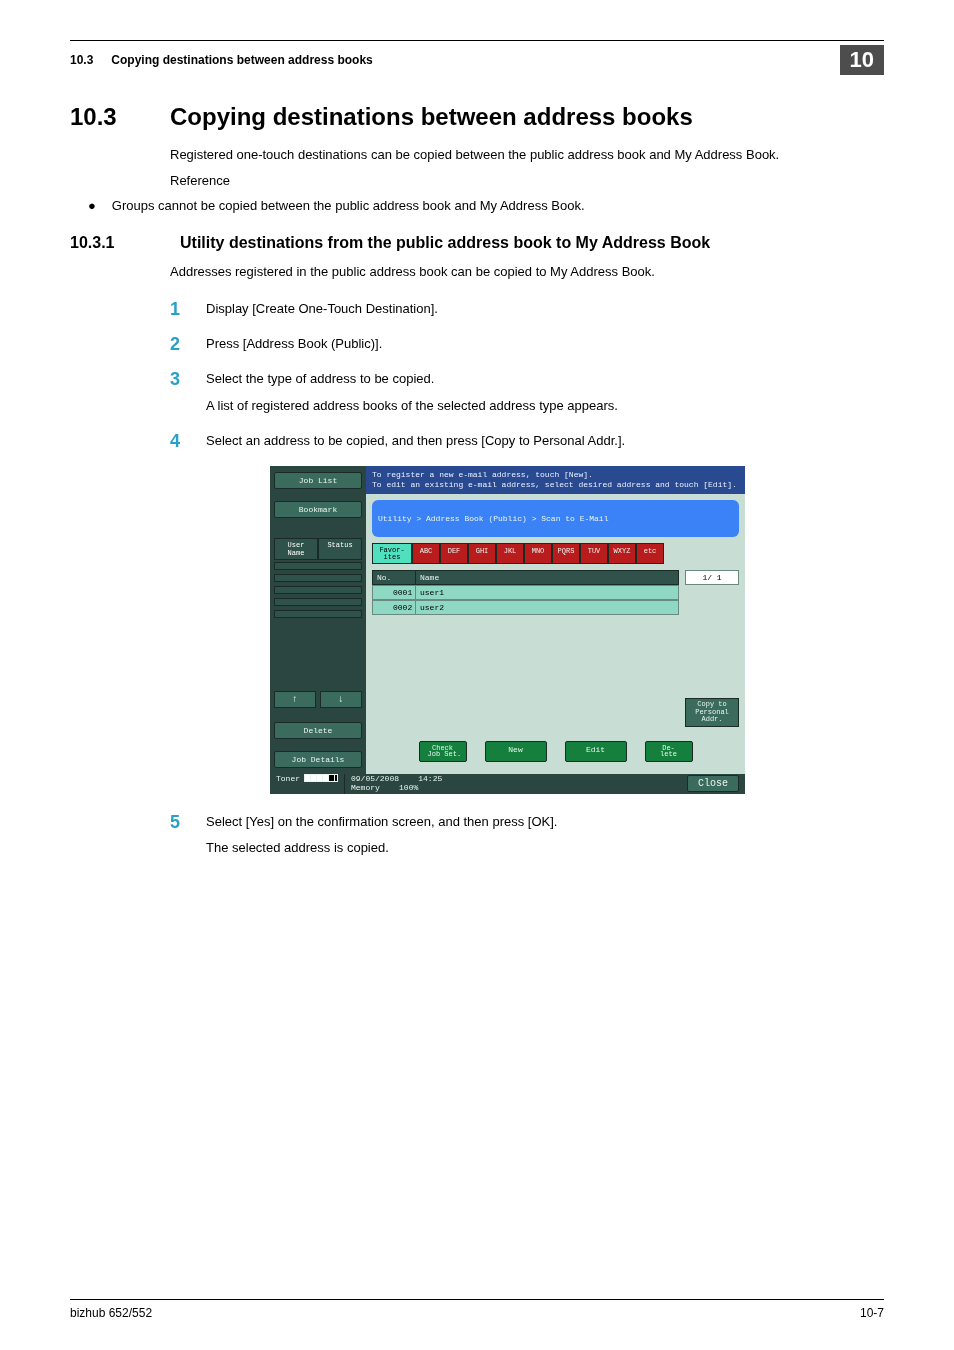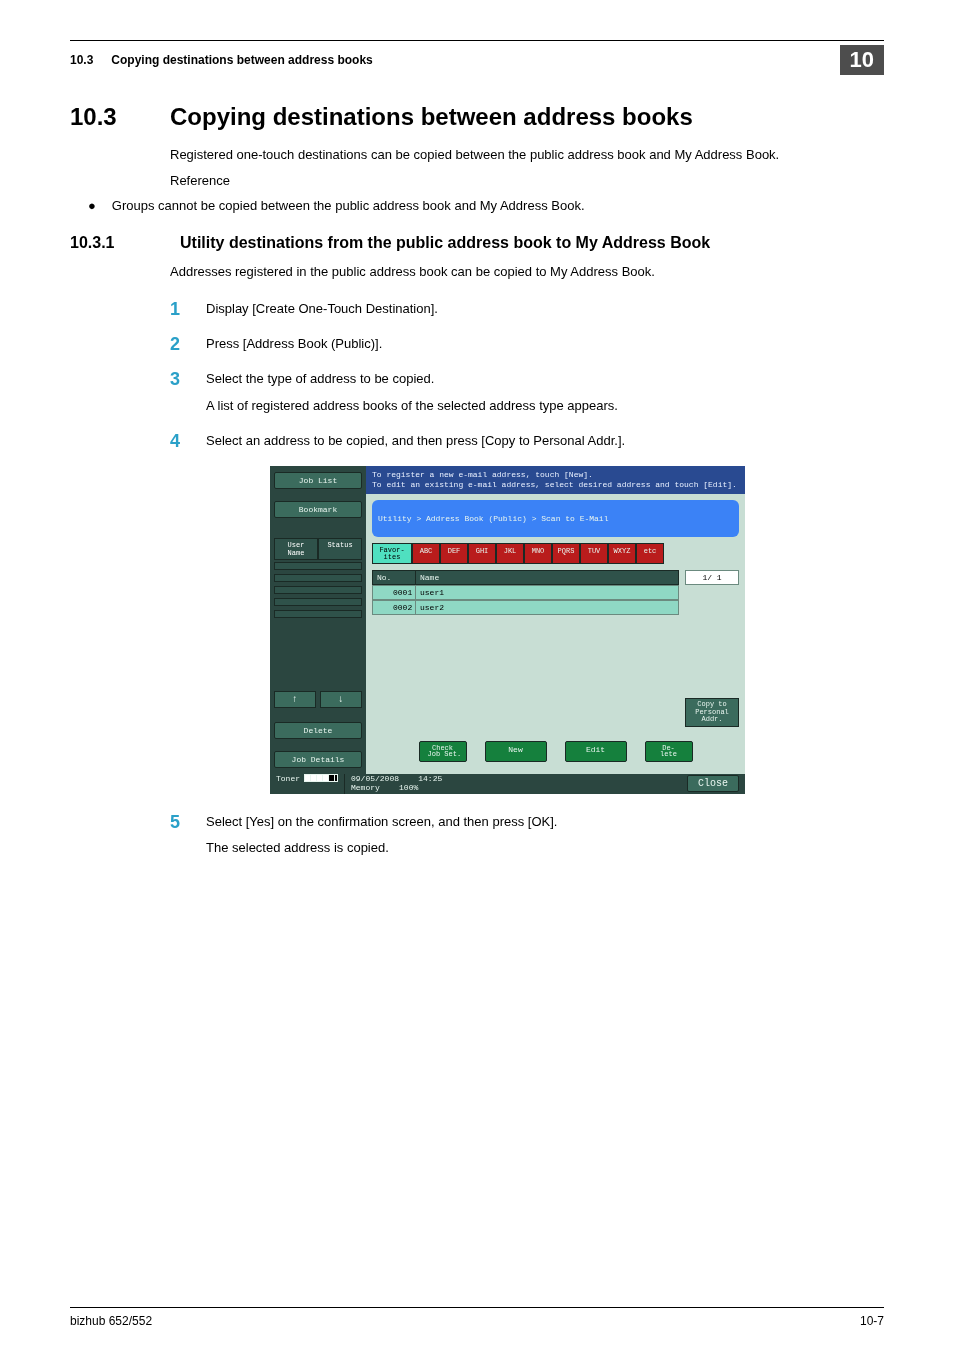--- a/index.html
+++ b/index.html
@@ -64,21 +64,21 @@
   .ss-action.small { font-size: 7px; width: 48px; line-height: 0.9; }
 
   .ss-footer { display: flex; align-items: center; background: #2b4640; color: #e8f5ef; height: 20px; font-size: 8px; }
   .ss-toner { display: flex; align-items: flex-start; gap: 4px; padding: 0 6px; border-right: 1px solid #1a2a25; height: 100%; }
   .toner-bar { width: 34px; height: 8px; border: 1px solid #e8f5ef; background: #000; display: flex; }
   .toner-seg { width: 6px; height: 100%; border-right: 1px solid #e8f5ef; background: #fff; }
   .toner-seg.empty { background: #000; }
   .ss-datetime { padding: 0 6px; line-height: 1.1; }
   .ss-close { margin-left: auto; margin-right: 6px; background: #3b6b5d; border: 1px solid #1a2a25; padding: 2px 10px; font-size: 10px; border-radius: 2px; }
 
-  .page-footer { position: absolute; bottom: 22px; left: 70px; right: 70px; border-top: 1px solid #000; padding-top: 6px; display: flex; justify-content: space-between; font-size: 12px; }
+  .page-footer { position: absolute; bottom: 30px; left: 70px; right: 70px; border-top: 1px solid #000; padding-top: 6px; display: flex; justify-content: space-between; font-size: 12px; }
 </style>
 </head>
 <body>
 
 <div class="page">
   <div class="header-line"></div>
   <div class="header-row">
     <div class="header-left">
       <span>10.3</span>
       <span>Copying destinations between address books</span>

